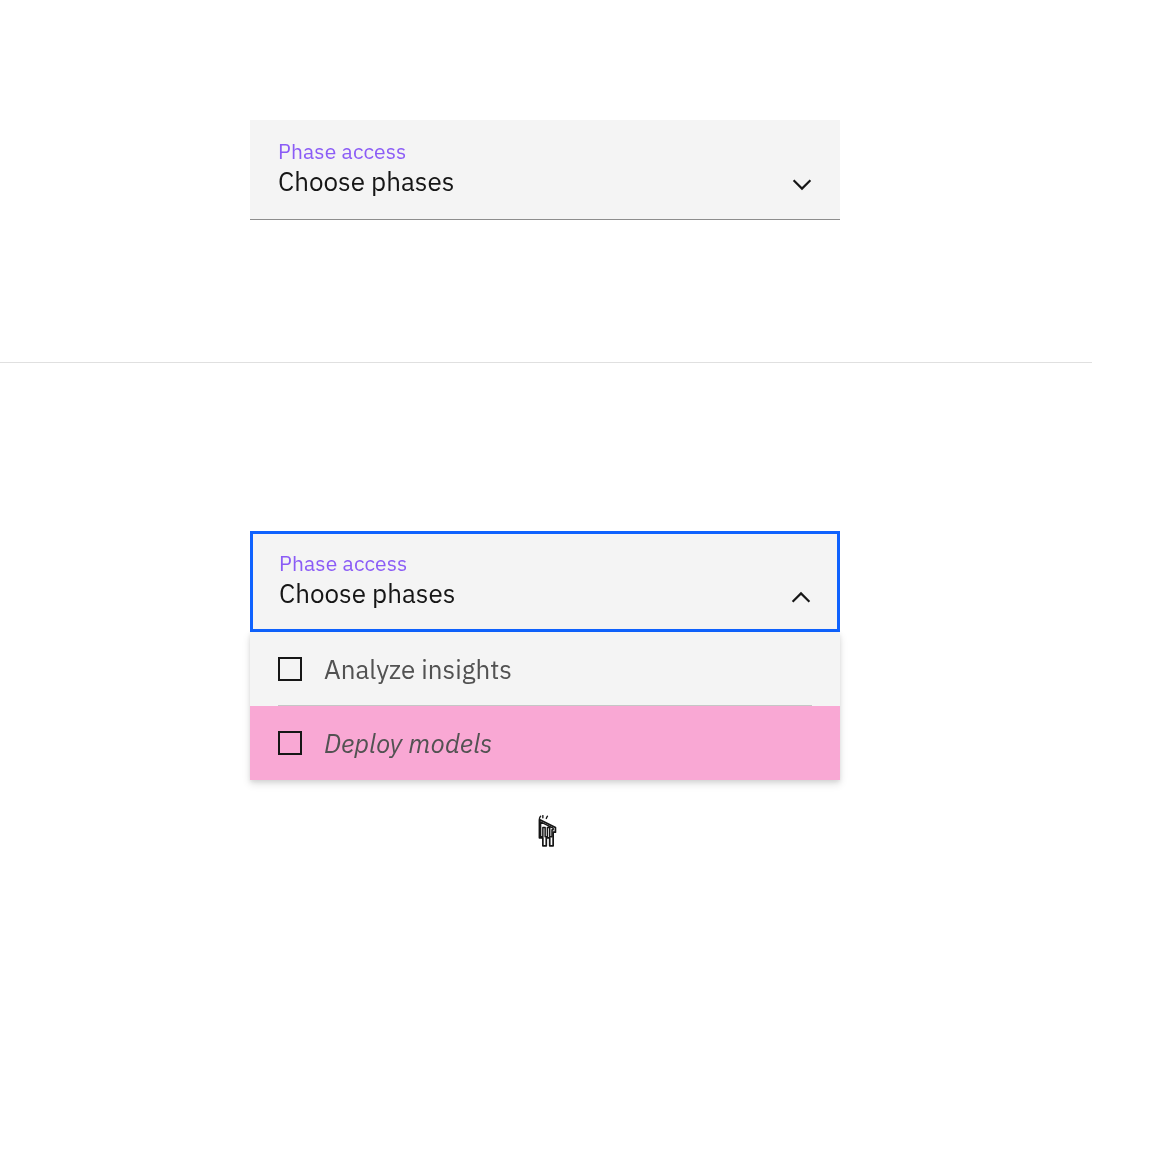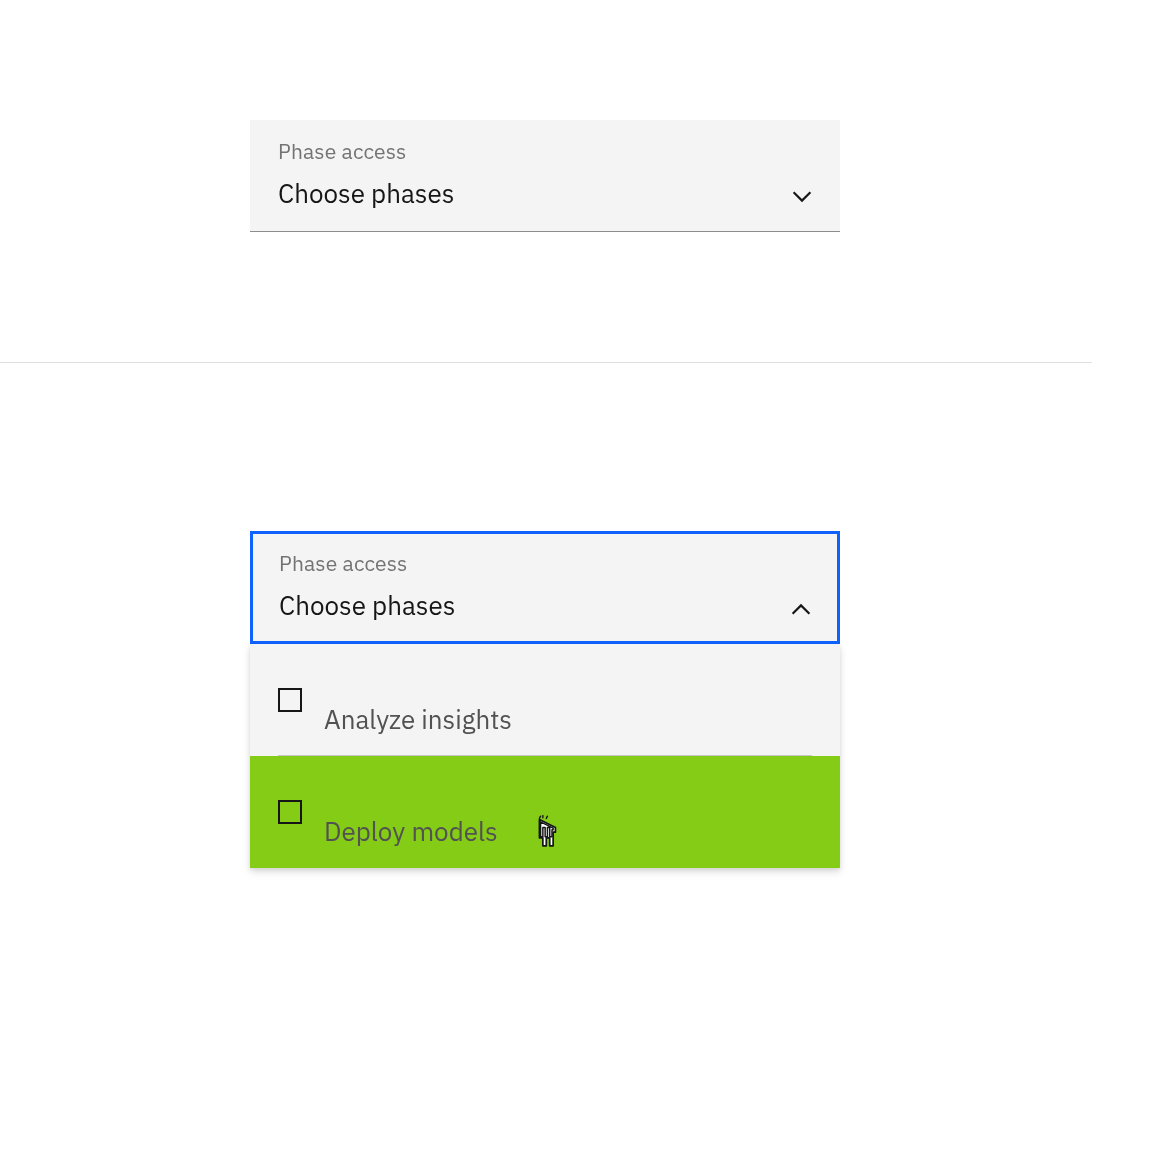--- a/index.html
+++ b/index.html
@@ -25,31 +25,31 @@
       border-bottom: 1px solid #8d8d8d;
       padding: 18px 28px 20px 28px;
       display: flex;
       align-items: flex-end;
       justify-content: space-between;
       cursor: pointer;
     }
     
     .dropdown-label {
       font-size: 21px;
-      color: #737373;
+      color: #8b5cf6;
       line-height: 1.3;
       letter-spacing: 0.16px;
     }
     
     .dropdown-value {
       font-size: 26px;
       color: #161616;
       line-height: 1.3;
       letter-spacing: 0;
-      margin-top: 12px;
+      margin-top: 0;
     }
     
     .dropdown-text-group {
       display: flex;
       flex-direction: column;
     }
     
     .chevron {
       display: inline-flex;
       align-items: center;
@@ -106,37 +106,37 @@
       content: "";
       position: absolute;
       left: 28px;
       right: 28px;
       bottom: 0;
       height: 1px;
       background: #c6c6c6;
     }
     
     .menu-item.hovered {
-      background: #84cc16;
+      background: #f9a8d4;
+      font-style: italic;
     }
     
     .checkbox {
       width: 24px;
       height: 24px;
       border: 2px solid #161616;
       background: transparent;
       flex-shrink: 0;
       margin-right: 22px;
     }
     
     .menu-item-label {
       font-size: 26px;
       color: #525252;
       letter-spacing: 0;
-      margin-top: 38px;
     }
     
     .cursor-pointer {
       position: absolute;
       left: 530px;
       top: 815px;
       width: 28px;
       height: 32px;
       pointer-events: none;
     }

